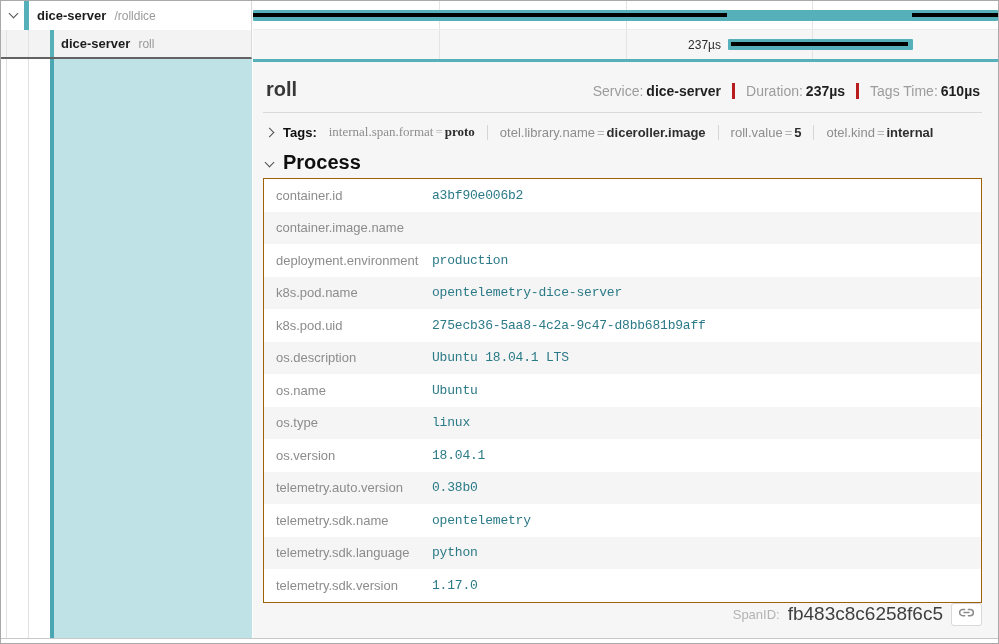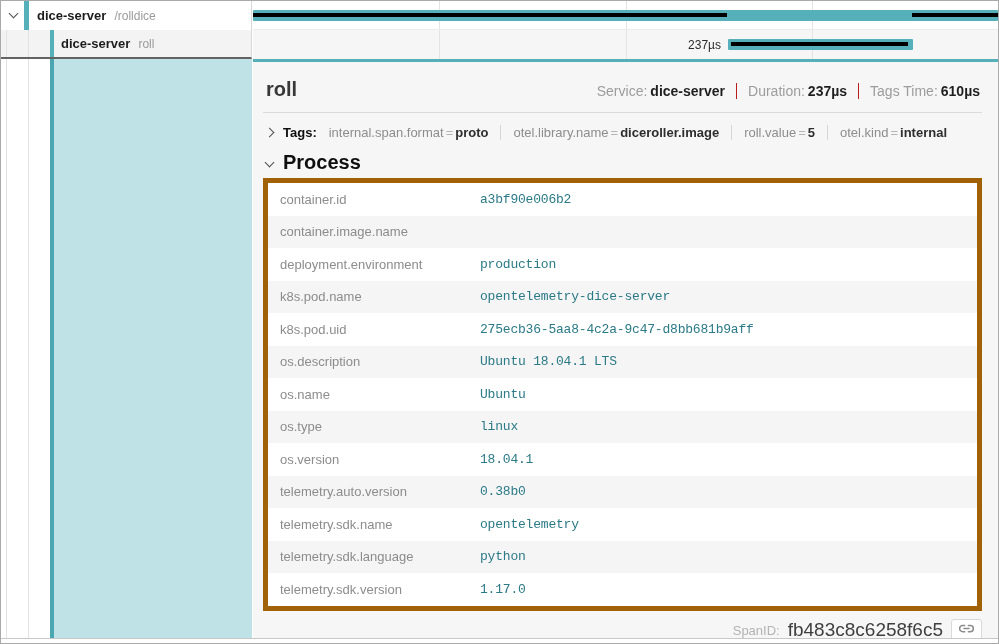--- a/index.html
+++ b/index.html
@@ -58,49 +58,49 @@
   .detail-fill { position:absolute; left:53px; right:0; top:0; bottom:0; background:#bfe2e6; }
   .panel {
     position:absolute; left:252px; right:0; top:0; bottom:0;
     background:#f6f6f6; border-top:3px solid #55b0ba;
     padding:12px 16px 0 10px;
   }
   .panel-header { display:flex; align-items:baseline; justify-content:space-between; padding:4px 2px 0 3px; }
   .span-title { font-size:20px; font-weight:bold; color:#383838; }
   .meta { display:flex; align-items:flex-start; }
   .meta-item { font-size:14px; color:#9c9c9c; padding:0 11px; }
-  .meta-item + .meta-item { border-left:1px solid #b91c1c; }
+  .meta-item + .meta-item { border-left:3px solid #b91c1c; }
   .meta-item:last-child { padding-right:0; }
   .meta-item b { color:#1f1f1f; margin-left:3px; }
   .header-divider { border-bottom:1px solid #dadada; margin-top:11px; }
   .tags-row { display:flex; align-items:center; height:34px; padding-left:3px; margin-top:2px; }
   .section-label { font-size:13px; font-weight:bold; color:#0f0f0f; margin-left:10px; }
   .tag-list { display:flex; align-items:center; margin-left:12px; }
   .tag-item { font-size:13px; padding:0 12px; white-space:nowrap; }
-  .tag-item:first-child { padding-left:0; }
+  .tag-item:first-child { padding-left:0;font-family:Liberation Serif, serif; }
   .tag-item + .tag-item { border-left:1px solid #d6d6d6; }
   .tag-key { color:#8d8d8d; }
   .tag-eq  { color:#b5b5b5; padding:0 2px; }
   .tag-val { color:#2e2e2e; font-weight:600; }
   .process-row { display:flex; align-items:center; height:26px; padding-left:3px; }
   .process-row .section-label { font-size:20px; }
   
-  .kv-table { margin-top:3px; background:#fff; border:5px solid #a16207; }
+  .kv-table { margin-top:3px; background:#fff; border:1px solid #a16207; }
   .kv-row { display:flex; height:32.5px; align-items:center; }
   .kv-row:nth-child(even) { background:#f5f5f5; }
   .kv-key {
     width:168px; flex:0 0 168px; padding-left:12px;
     font-size:13px; color:#8c8c8c;
   }
   .kv-val {
     font-family:"Liberation Mono", monospace; font-size:13px;
-    color:#2b7a87; letter-spacing:-0.2px;margin-left:44px;
-  }
-  
-  .panel-footer { display:flex; justify-content:flex-end; align-items:center; margin-top:8px; gap:8px; }
+    color:#2b7a87; letter-spacing:-0.2px;
+  }
+  
+  .panel-footer { display:flex; justify-content:flex-end; align-items:center; margin-top:0; gap:8px; }
   .spanid-label { font-size:13px; color:#b3b3b3; }
   .spanid-value { font-size:19px; color:#3f3f3f; }
   .link-btn {
     width:31px; height:23px; background:#fff; border:1px solid #d9d9d9;
     border-radius:3px; display:flex; align-items:center; justify-content:center;
     cursor:pointer;
   }
   .bottom-strip {
     position:absolute; left:0; right:0; top:637px; height:6px;
     background:#fff; border-top:1px solid #c8c8c8;

